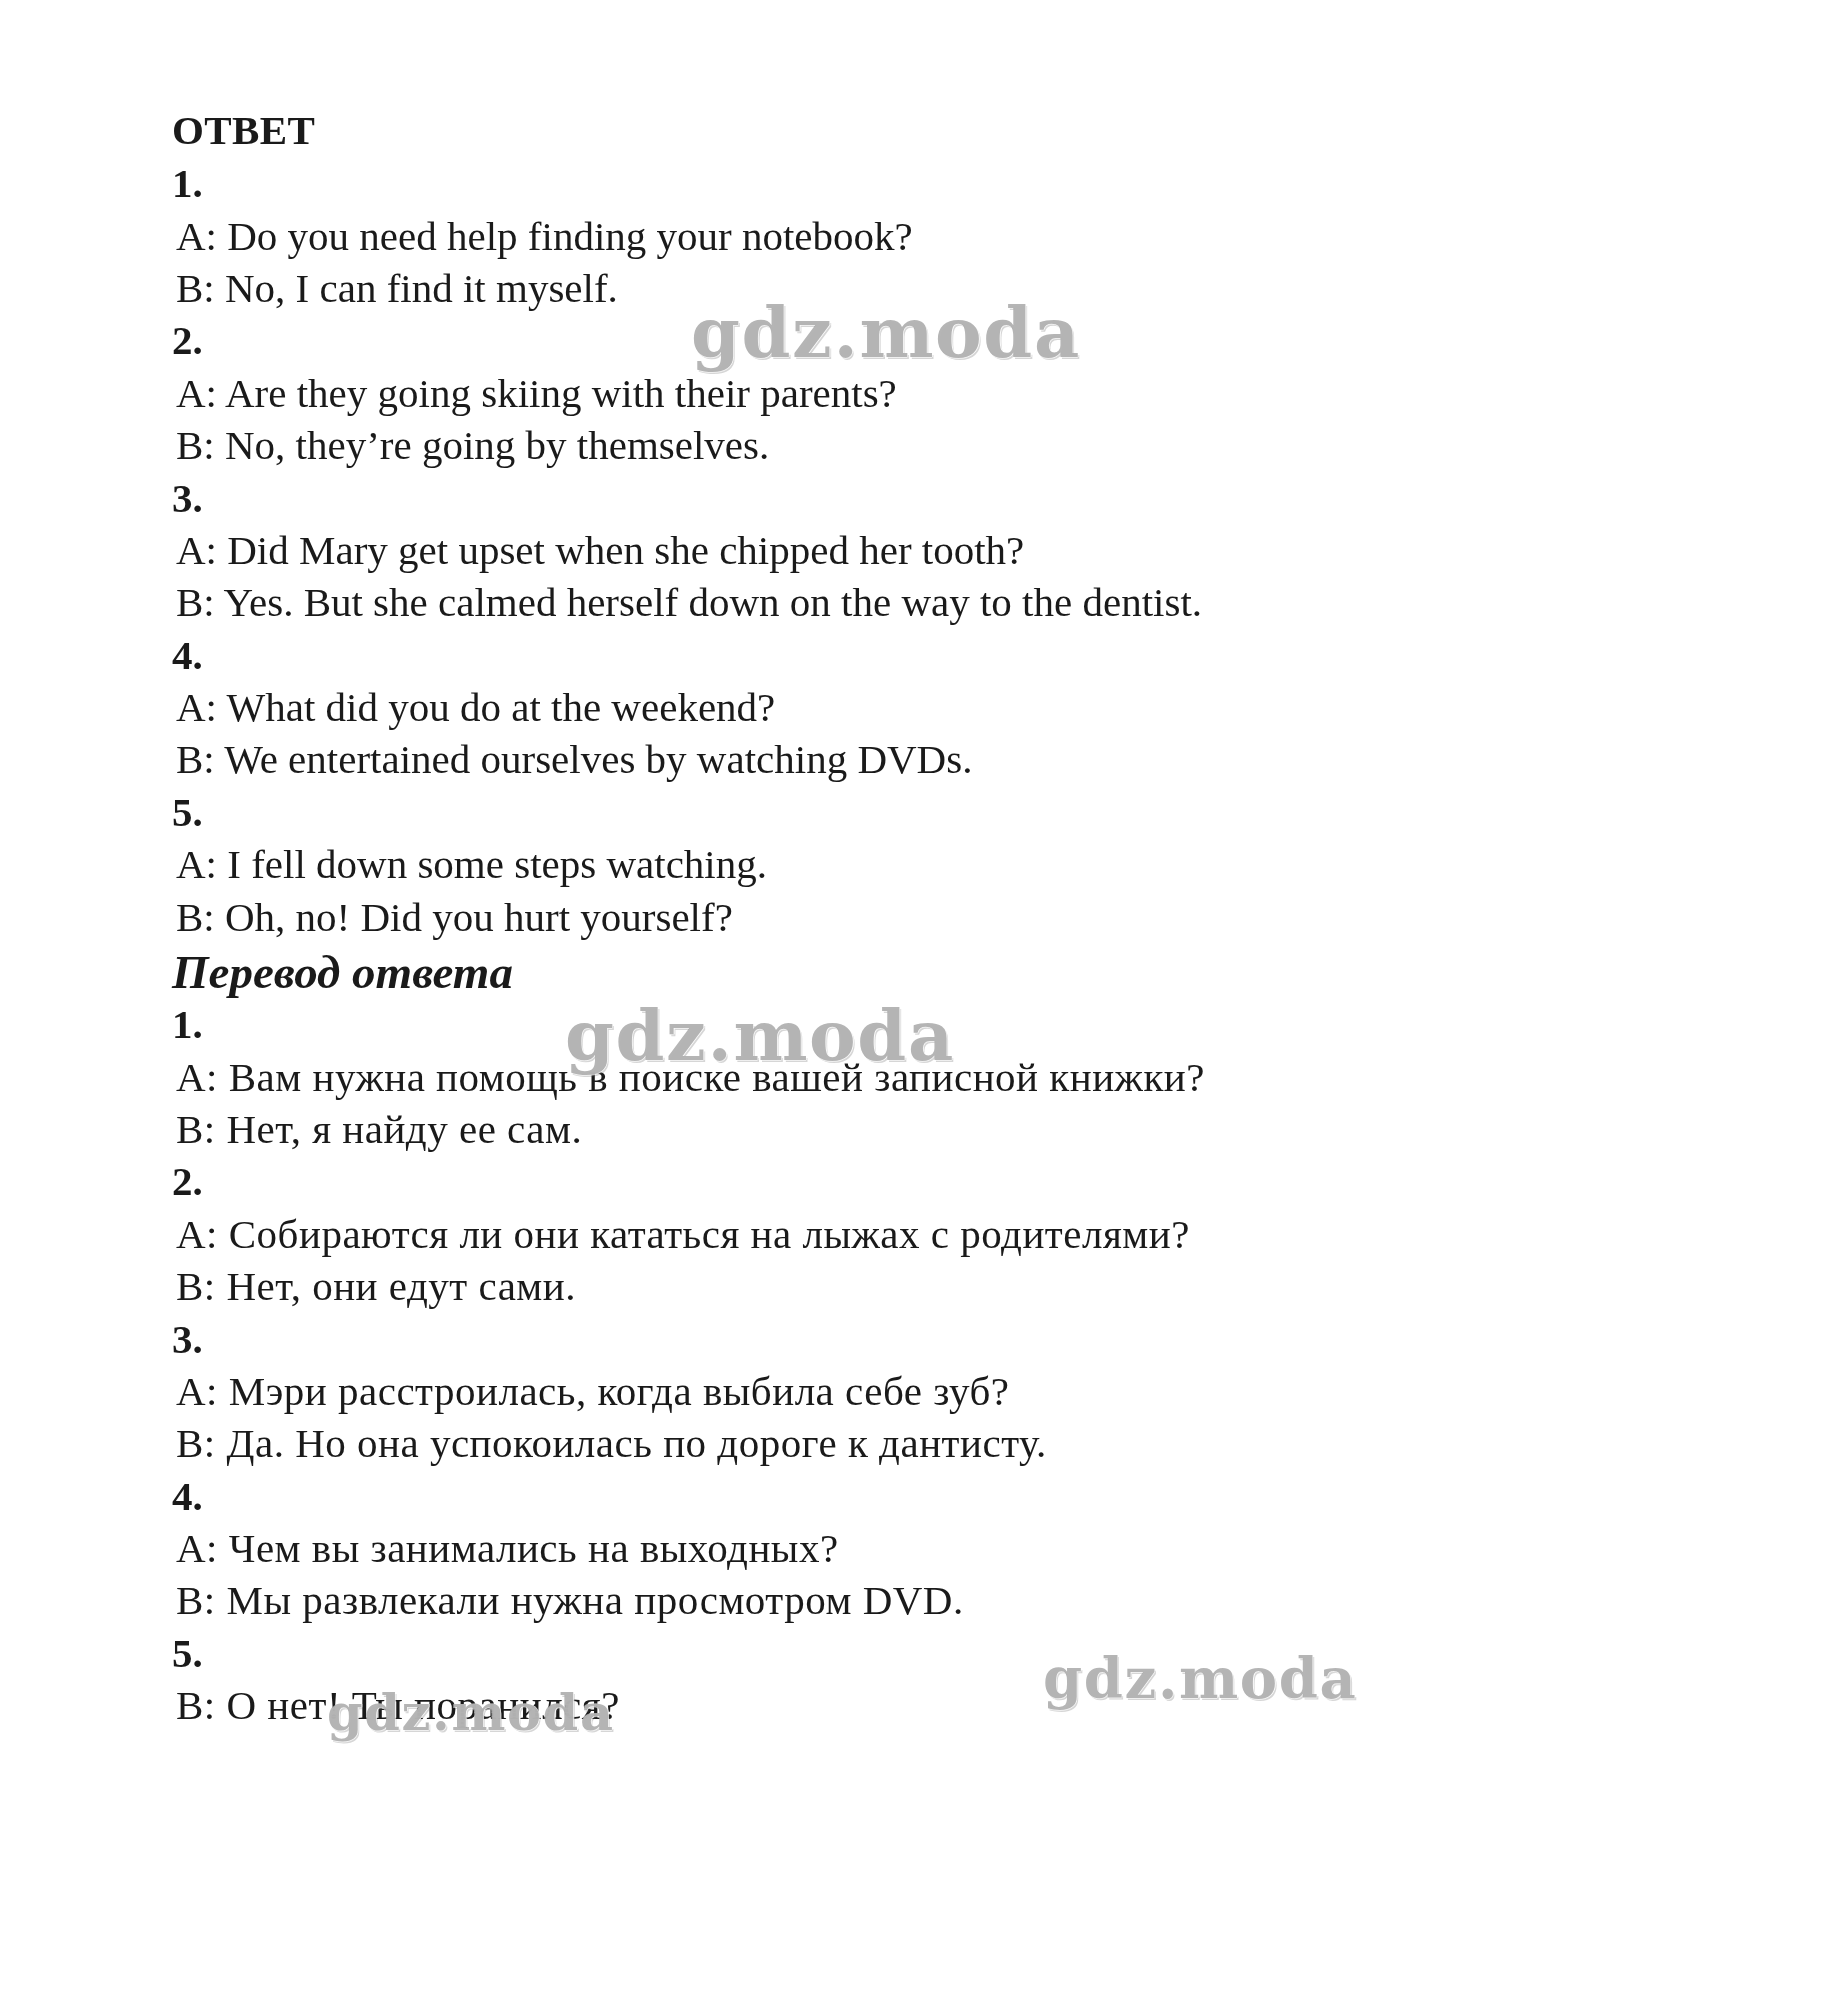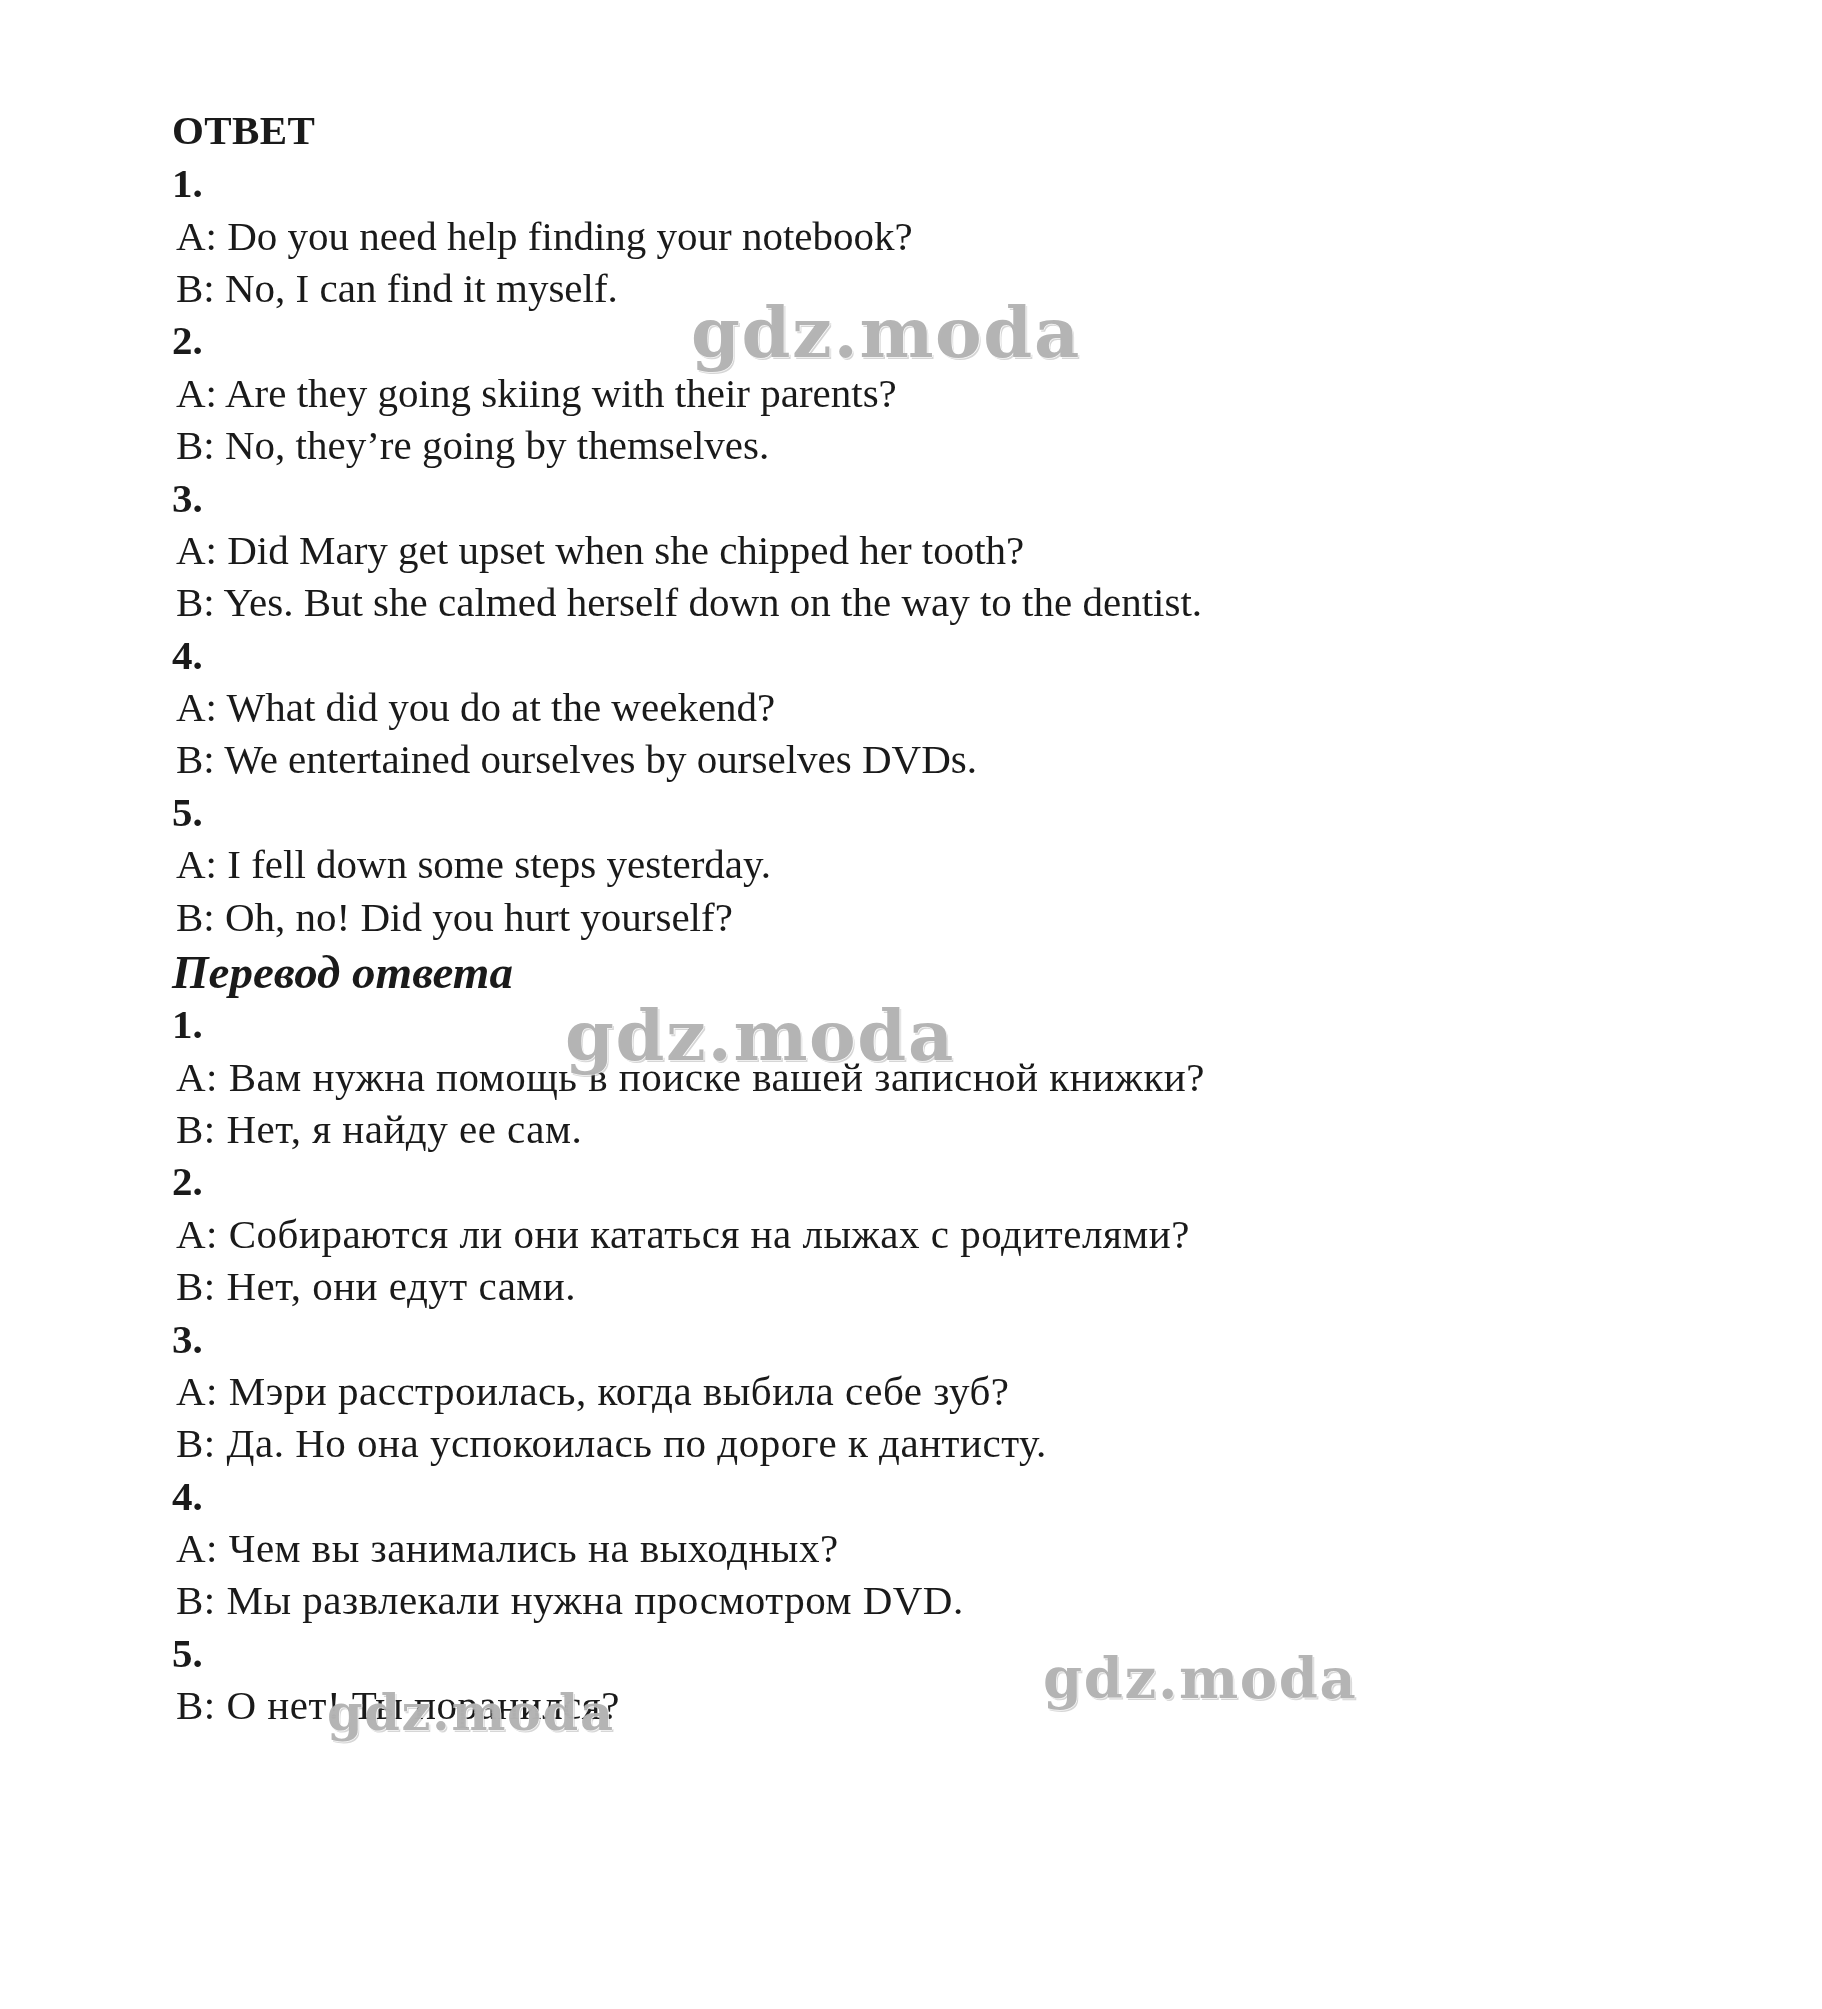--- a/index.html
+++ b/index.html
@@ -103,26 +103,26 @@
 
     <div>
       <div class="num">3.</div>
       <div class="line"><span>A: </span><span>Did Mary get upset when she chipped her tooth?</span><b></b><span></span></div>
       <div class="line"><span>B: </span><span>Yes. But she calmed </span><b>herself</b><span> down on the way to the dentist.</span></div>
     </div>
 
     <div>
       <div class="num">4.</div>
       <div class="line"><span>A: </span><span>What did you do at the weekend?</span><b></b><span></span></div>
-      <div class="line"><span>B: </span><span>We entertained </span><b>ourselves</b><span> by ourselves DVDs.</span></div>
+      <div class="line"><span>B: </span><span>We entertained </span><b>ourselves</b><span> by watching DVDs.</span></div>
     </div>
 
     <div>
       <div class="num">5.</div>
-      <div class="line"><span>A: </span><span>I fell down some steps yesterday.</span><b></b><span></span></div>
+      <div class="line"><span>A: </span><span>I fell down some steps watching.</span><b></b><span></span></div>
       <div class="line"><span>B: </span><span>Oh, no! Did you hurt </span><b>yourself?</b><span></span></div>
     </div>
 
   </div>
 
   <div class="subheading">Перевод ответа</div>
 
   <div>
 
     <div>

